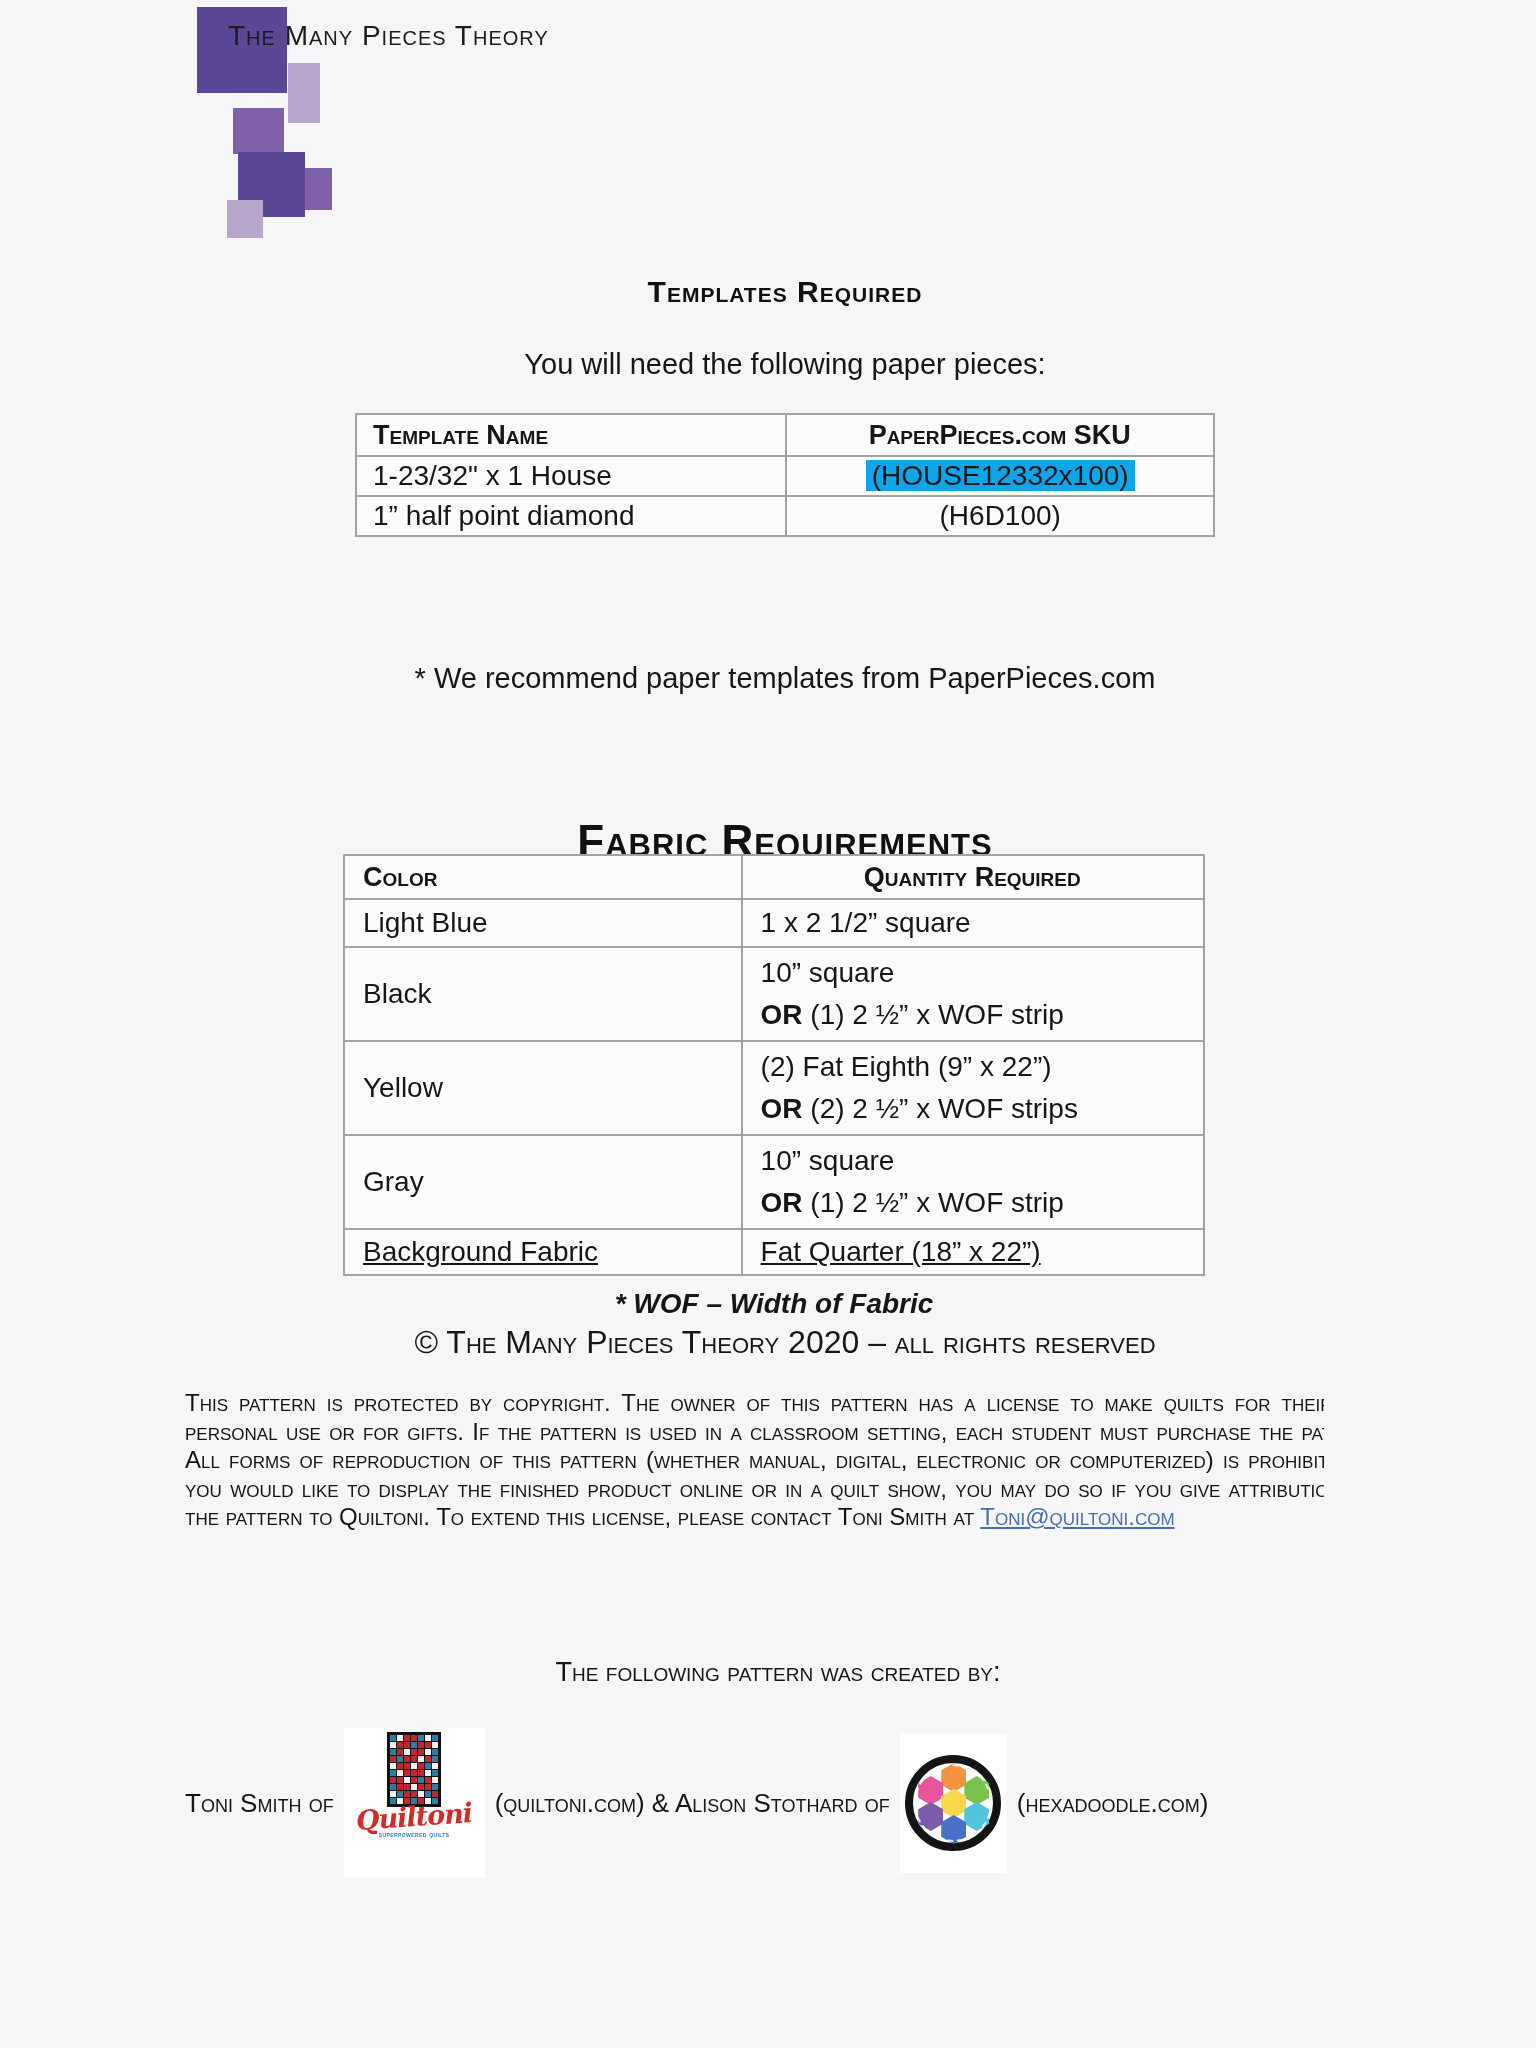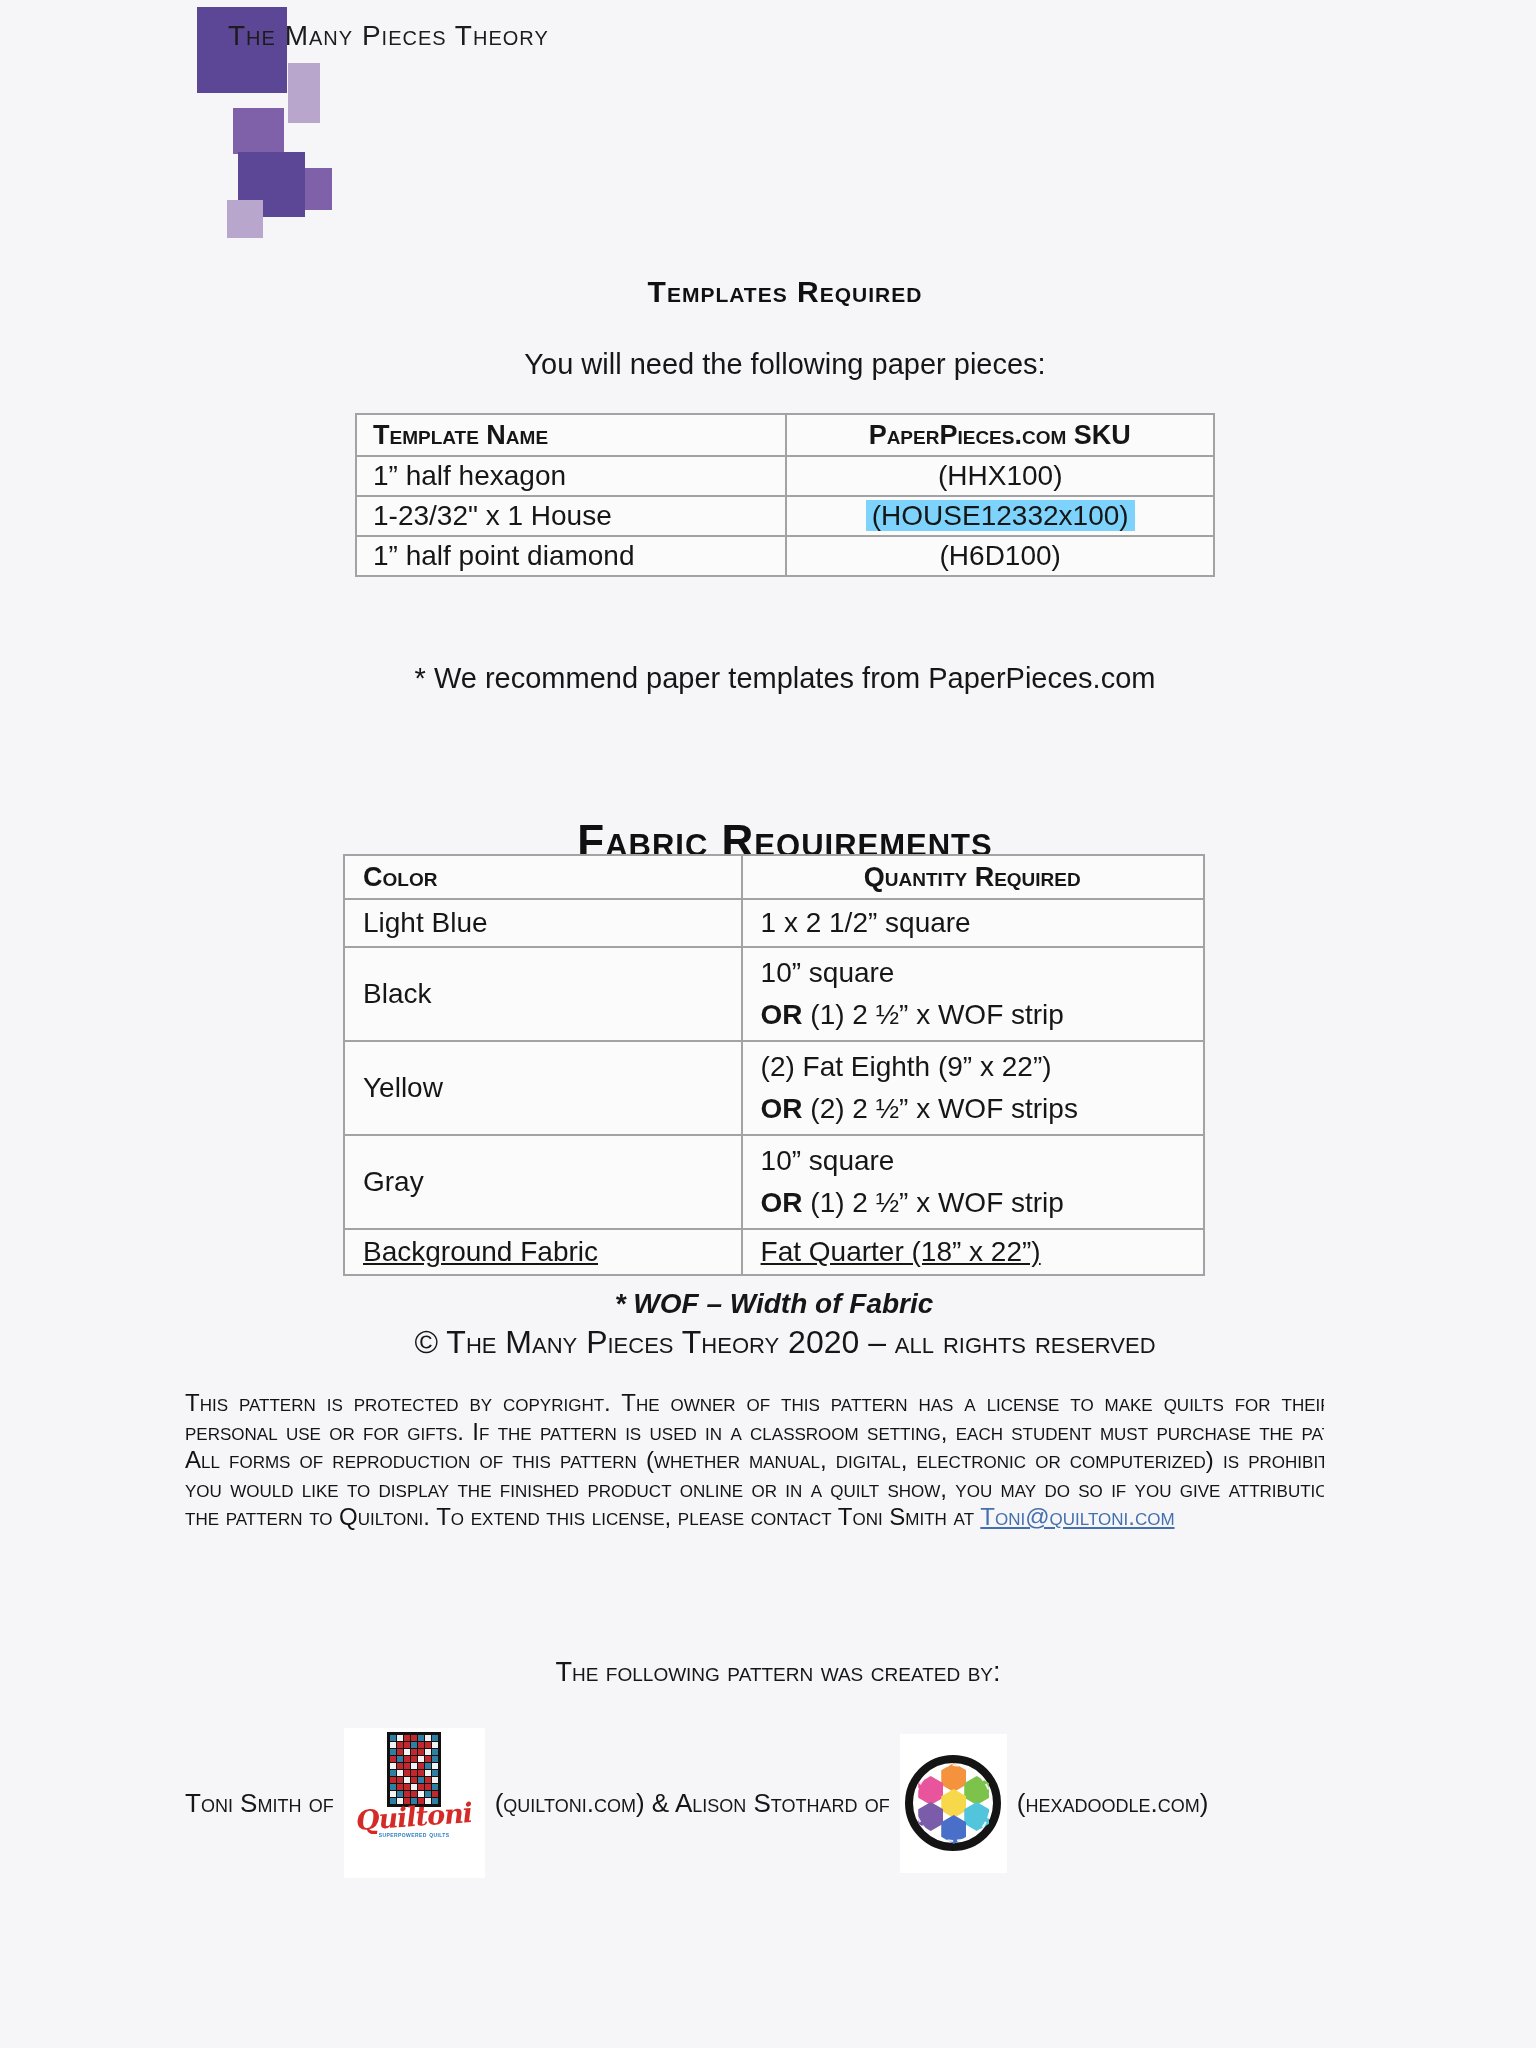--- a/index.html
+++ b/index.html
@@ -31,21 +31,21 @@
   .created-heading{left:778px;top:1657px;font-size:27px;font-variant:small-caps;}
   
   table{border-collapse:collapse;position:absolute;background:#fbfbfc;}
   td,th{border:2px solid #a3a3a3;}
   .t1{left:355px;top:413px;width:860px;font-size:28px;}
   .t1 th{height:38px;font-variant:small-caps;font-size:27px;font-weight:700;}
   .t1 td{height:36px;}
   .t1 .c-name{width:428px;text-align:left;padding-left:16px;}
   .t1 .c-sku{width:432px;text-align:center;}
   .t1 th.c-sku{text-align:center;padding-left:0;}
-  .hl{background:#7dd3fc;padding:0 6px;}
+  .hl{background:#0ea5e9;padding:0 6px;}
   .t2{left:343px;top:854px;width:862px;font-size:28px;}
   .t2 th{height:40px;font-variant:small-caps;font-size:27px;font-weight:700;}
   .t2 .c-color{width:394px;text-align:left;padding-left:18px;}
   .t2 .c-qty{width:468px;text-align:left;padding-left:18px;}
   .t2 th.c-qty{text-align:center;padding-left:0;}
   .r-single td{height:44px;}
   .r-last td{height:42px;text-decoration:underline;}
   .r-double td{height:90px;}
   .qline{line-height:42px;}
   .qline b{font-weight:700;}
@@ -103,24 +103,20 @@
   <div class="logo-title">The Many Pieces Theory</div>
 
   <div class="cline h1">Templates Required</div>
   <div class="cline intro">You will need the following paper pieces:</div>
 
   <table class="t1">
     <tbody>
         <tr>
       <th class="c-name">Template Name</th>
       <th class="c-sku">PaperPieces.com SKU</th>
-    </tr>
-    <tr>
-      <td class="c-name">1” half hexagon</td>
-      <td class="c-sku">(HHX100)</td>
     </tr>
     <tr>
       <td class="c-name">1-23/32" x 1 House</td>
       <td class="c-sku"><span class="hl">(HOUSE12332x100)</span></td>
     </tr>
     <tr>
       <td class="c-name">1” half point diamond</td>
       <td class="c-sku">(H6D100)</td>
     </tr>
   </tbody>

